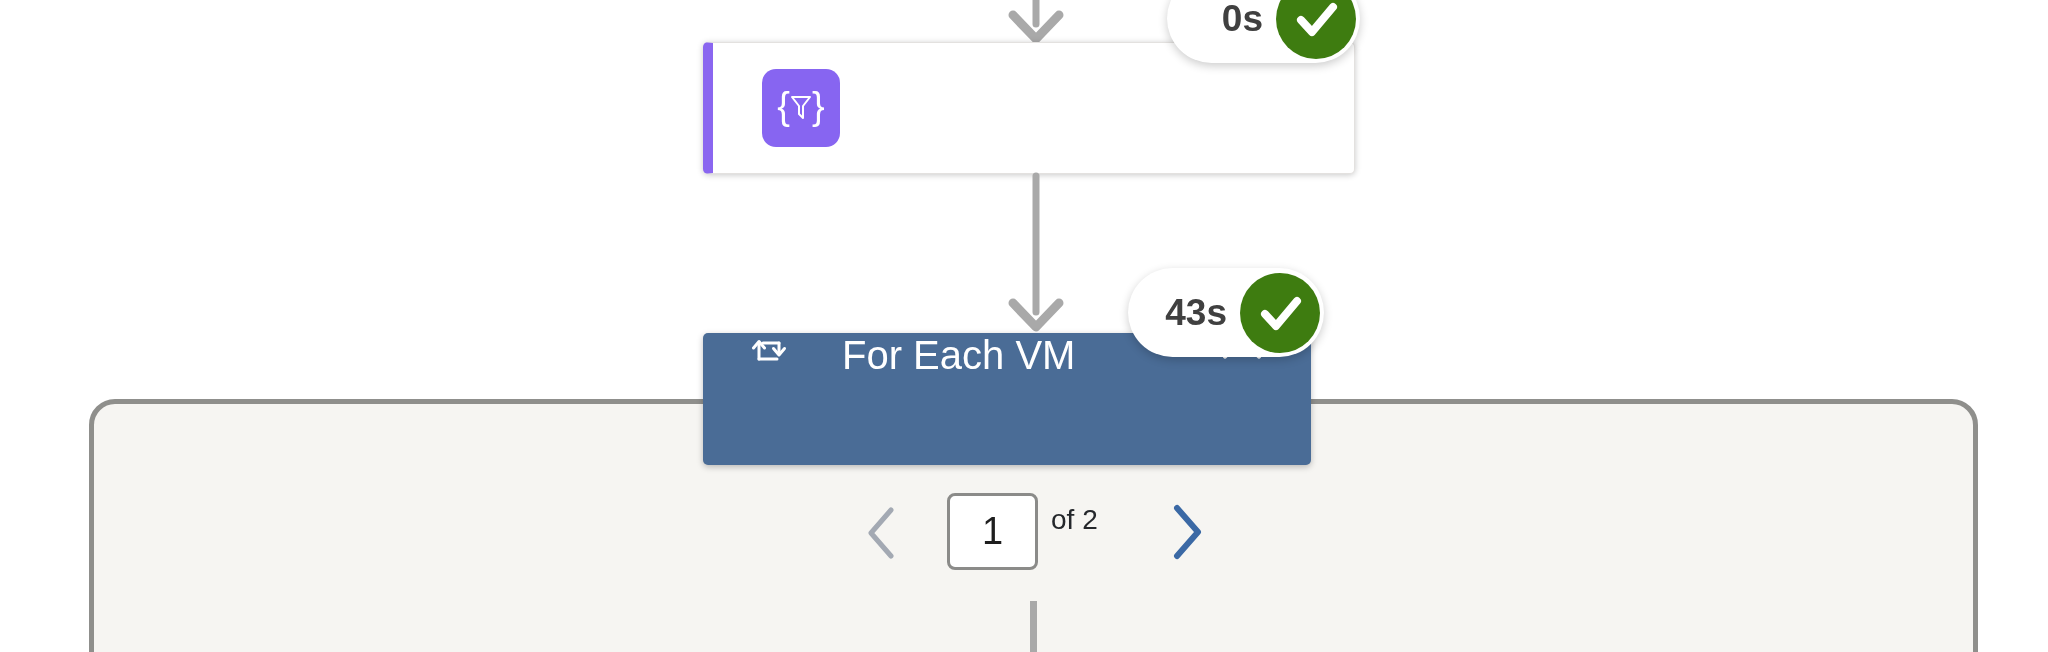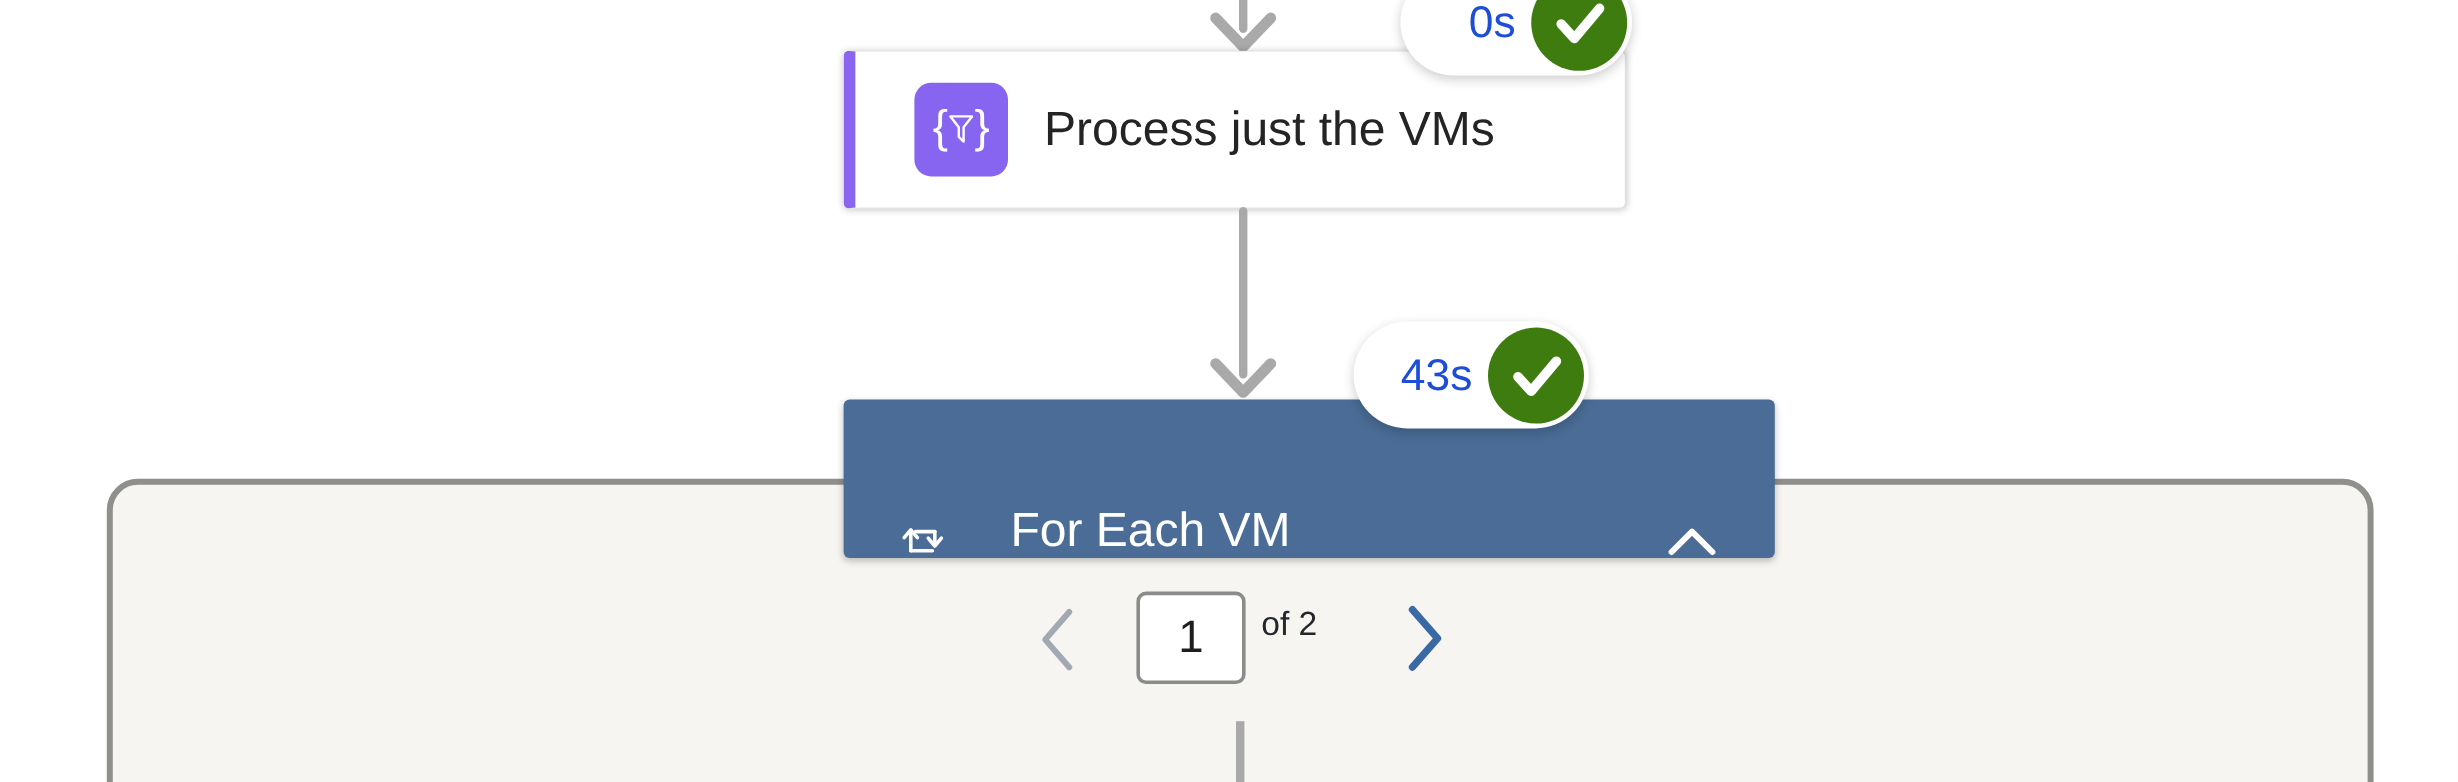--- a/index.html
+++ b/index.html
@@ -62,26 +62,26 @@
     position: relative; top: -2px;
   }
   .action-label {
     font-size: 40px; color: #242424; white-space: nowrap;
   }
 
   
   .loop-header {
     position: absolute;
     left: 703px; top: 333px;
-    width: 776px; height: 132px;
+    width: 608px; height: 132px;
     box-sizing: border-box;
     background: #4a6c96;
     border-radius: 5px;
     box-shadow: 0 2px 6px rgba(0,0,0,0.25);
-    display: flex; align-items: flex-end;
+    display: flex; align-items: flex-start;
     padding: 0 47px;
     cursor: pointer;
     z-index: 3;
   }
   .loop-label {
     font-size: 40px; color: #ffffff; white-space: nowrap;
     margin-left: 56px;
     flex: 1;
   }
 
@@ -93,21 +93,21 @@
     background: #ffffff;
     border-radius: 45px;
     box-shadow: 0 3px 10px rgba(0,0,0,0.20);
     display: flex; align-items: center; justify-content: flex-end;
     gap: 13px; padding-right: 4px;
     z-index: 5;
   }
   .badge-action { left: 1167px; top: -26px; width: 193px; }
   .badge-loop   { left: 1128px; top: 268px; width: 196px; }
   .badge-duration {
-    font-size: 37px; font-weight: 400; color: #1d4ed8; line-height: 1;
+    font-size: 37px; font-weight: 700; color: #404040; line-height: 1;
   }
   .check-circle {
     width: 80px; height: 80px; border-radius: 50%;
     background: #3e7c10;
     display: flex; align-items: center; justify-content: center;
     flex: 0 0 auto;
   }
   .check-circle svg { display: block; }
 
   
@@ -147,21 +147,20 @@
   </svg>
 
   <div class="action-card">
     <div class="action-icon">
       <span class="brace">{</span>
       <svg width="22" height="28" viewBox="0 0 22 28">
         <path d="M2 3 H20 L13 12 V24 L9 20 V12 Z" fill="none" stroke="#ffffff" stroke-width="2" stroke-linejoin="round" stroke-linecap="round"></path>
       </svg>
       <span class="brace">}</span>
     </div>
-    <div class="action-label">Process just the VMs</div>
   </div>
 
   <div class="status-badge badge-action">
     <span class="badge-duration">0s</span>
     <span class="check-circle">
       <svg width="48" height="40" viewBox="0 0 48 40">
         <polyline points="9,21 20,33 41,8" fill="none" stroke="#ffffff" stroke-width="8" stroke-linecap="round" stroke-linejoin="round"></polyline>
       </svg>
     </span>
   </div>

